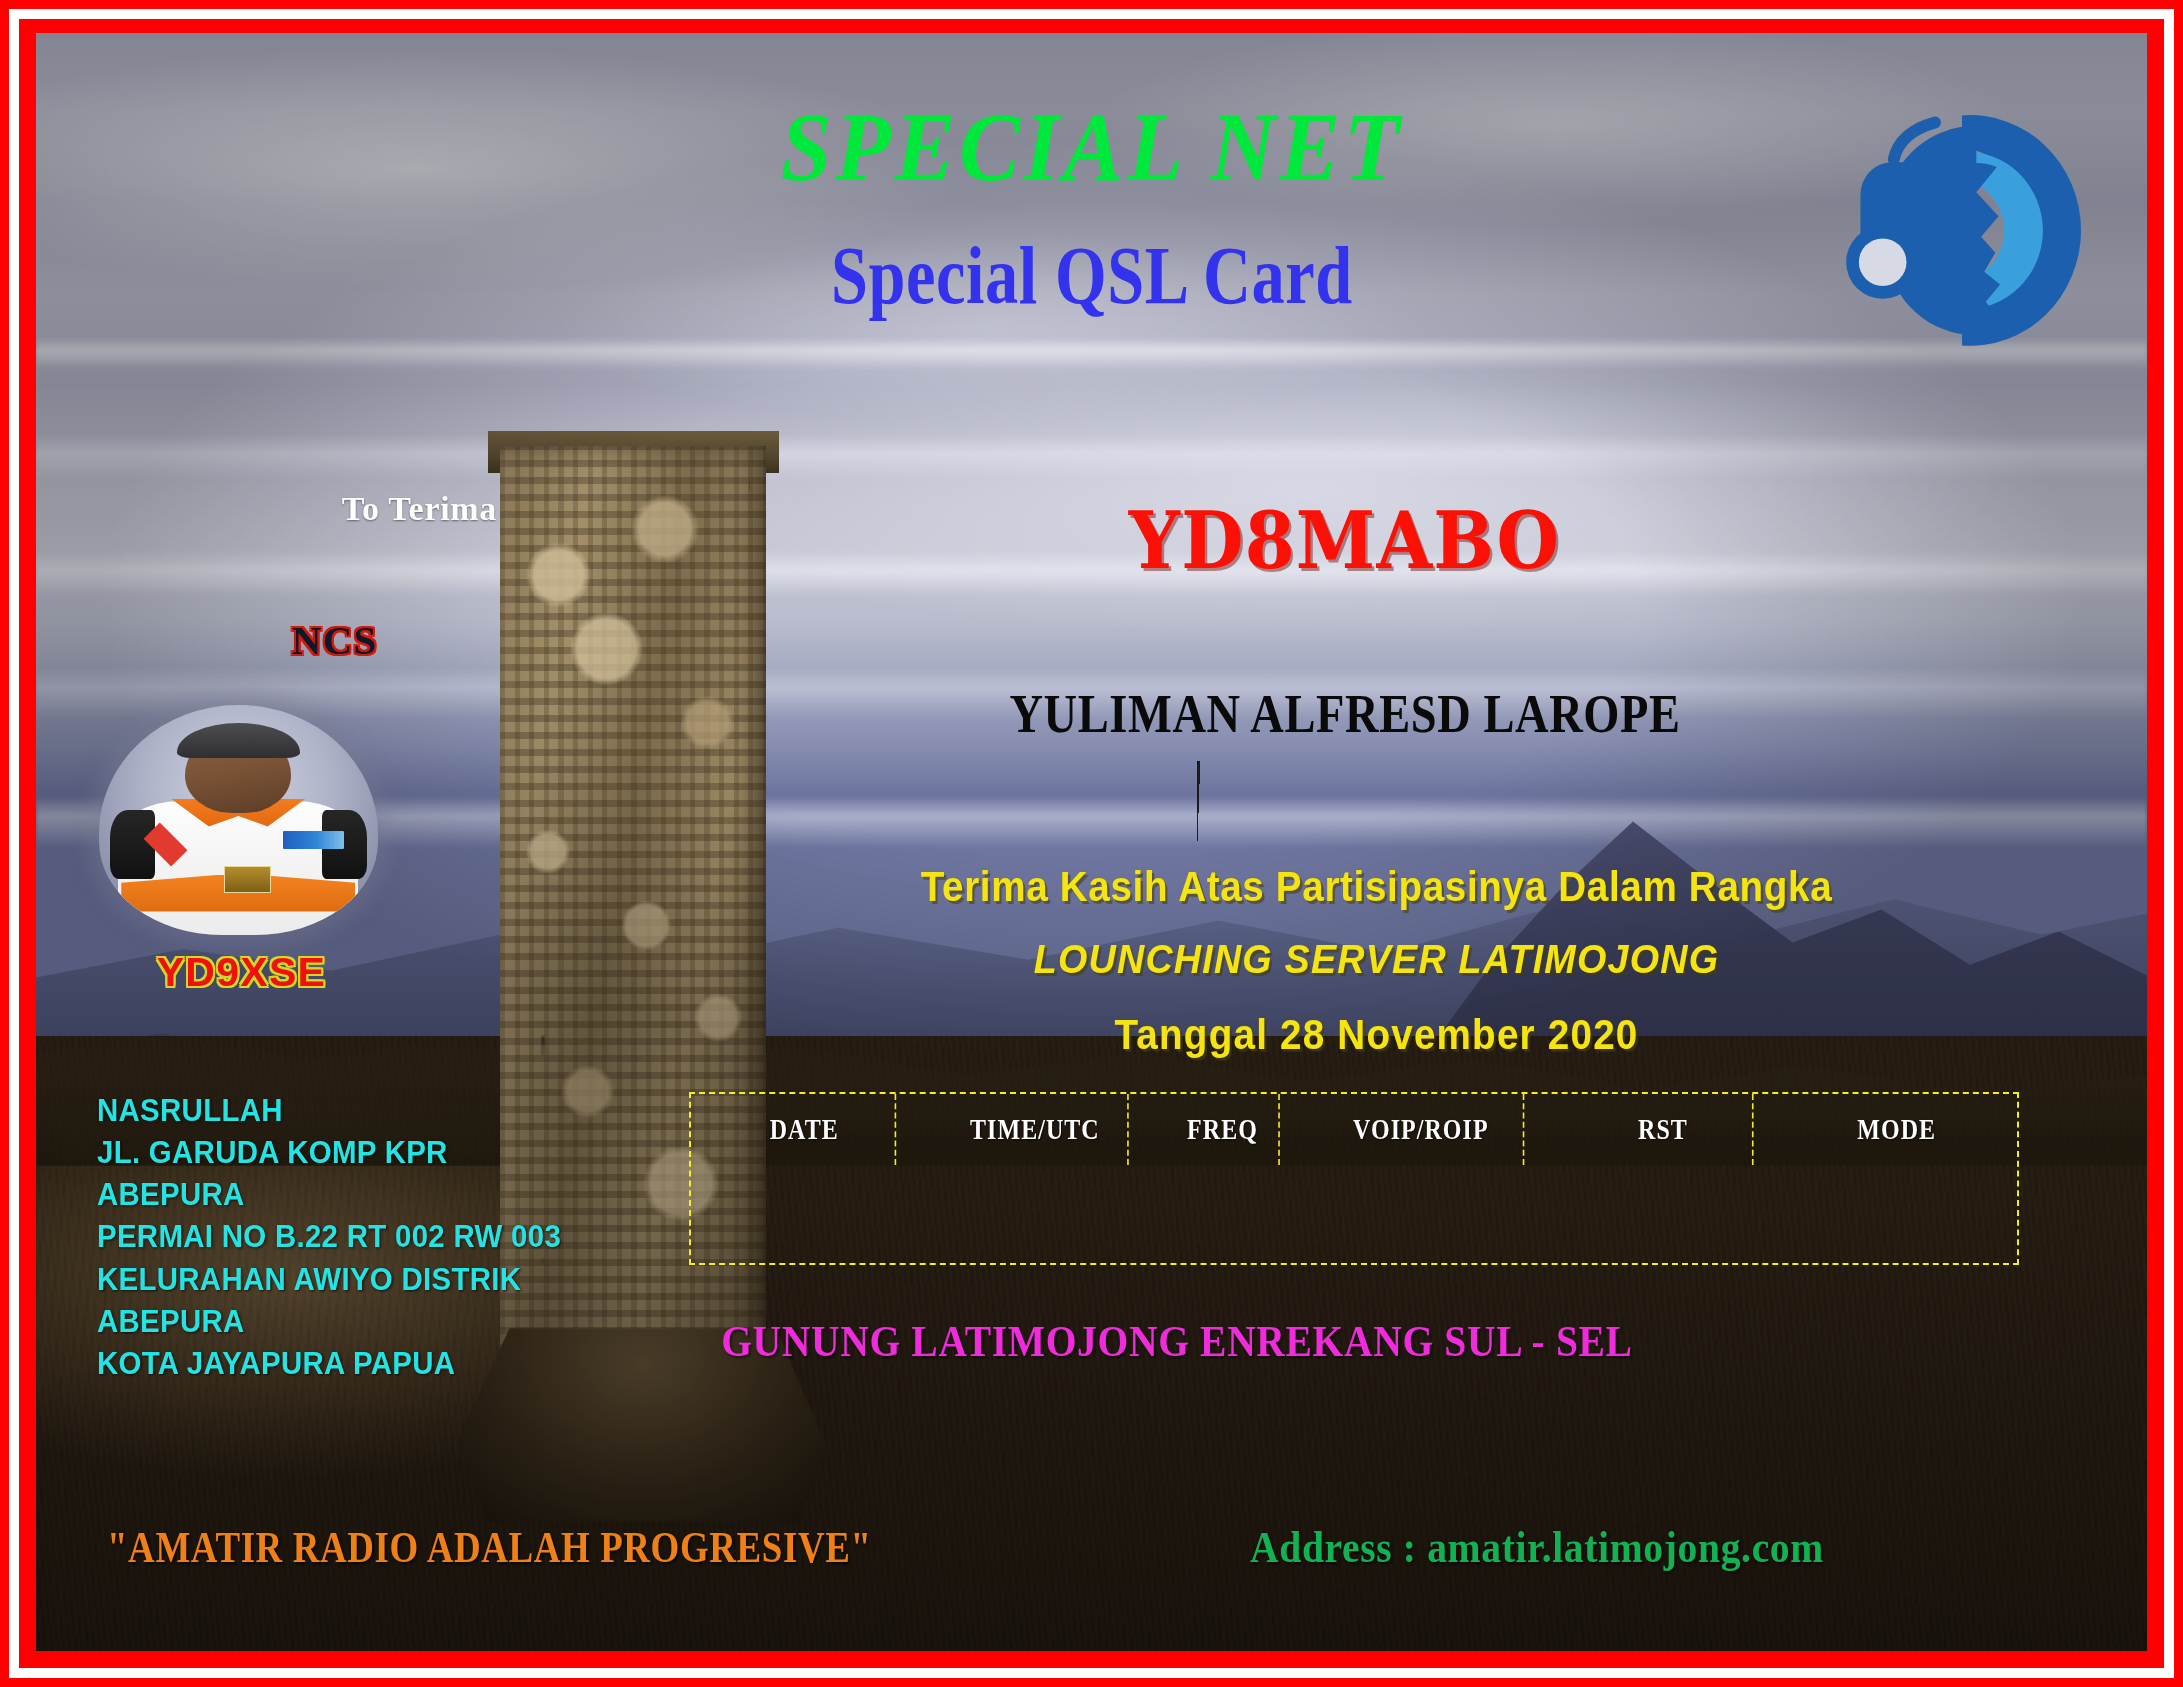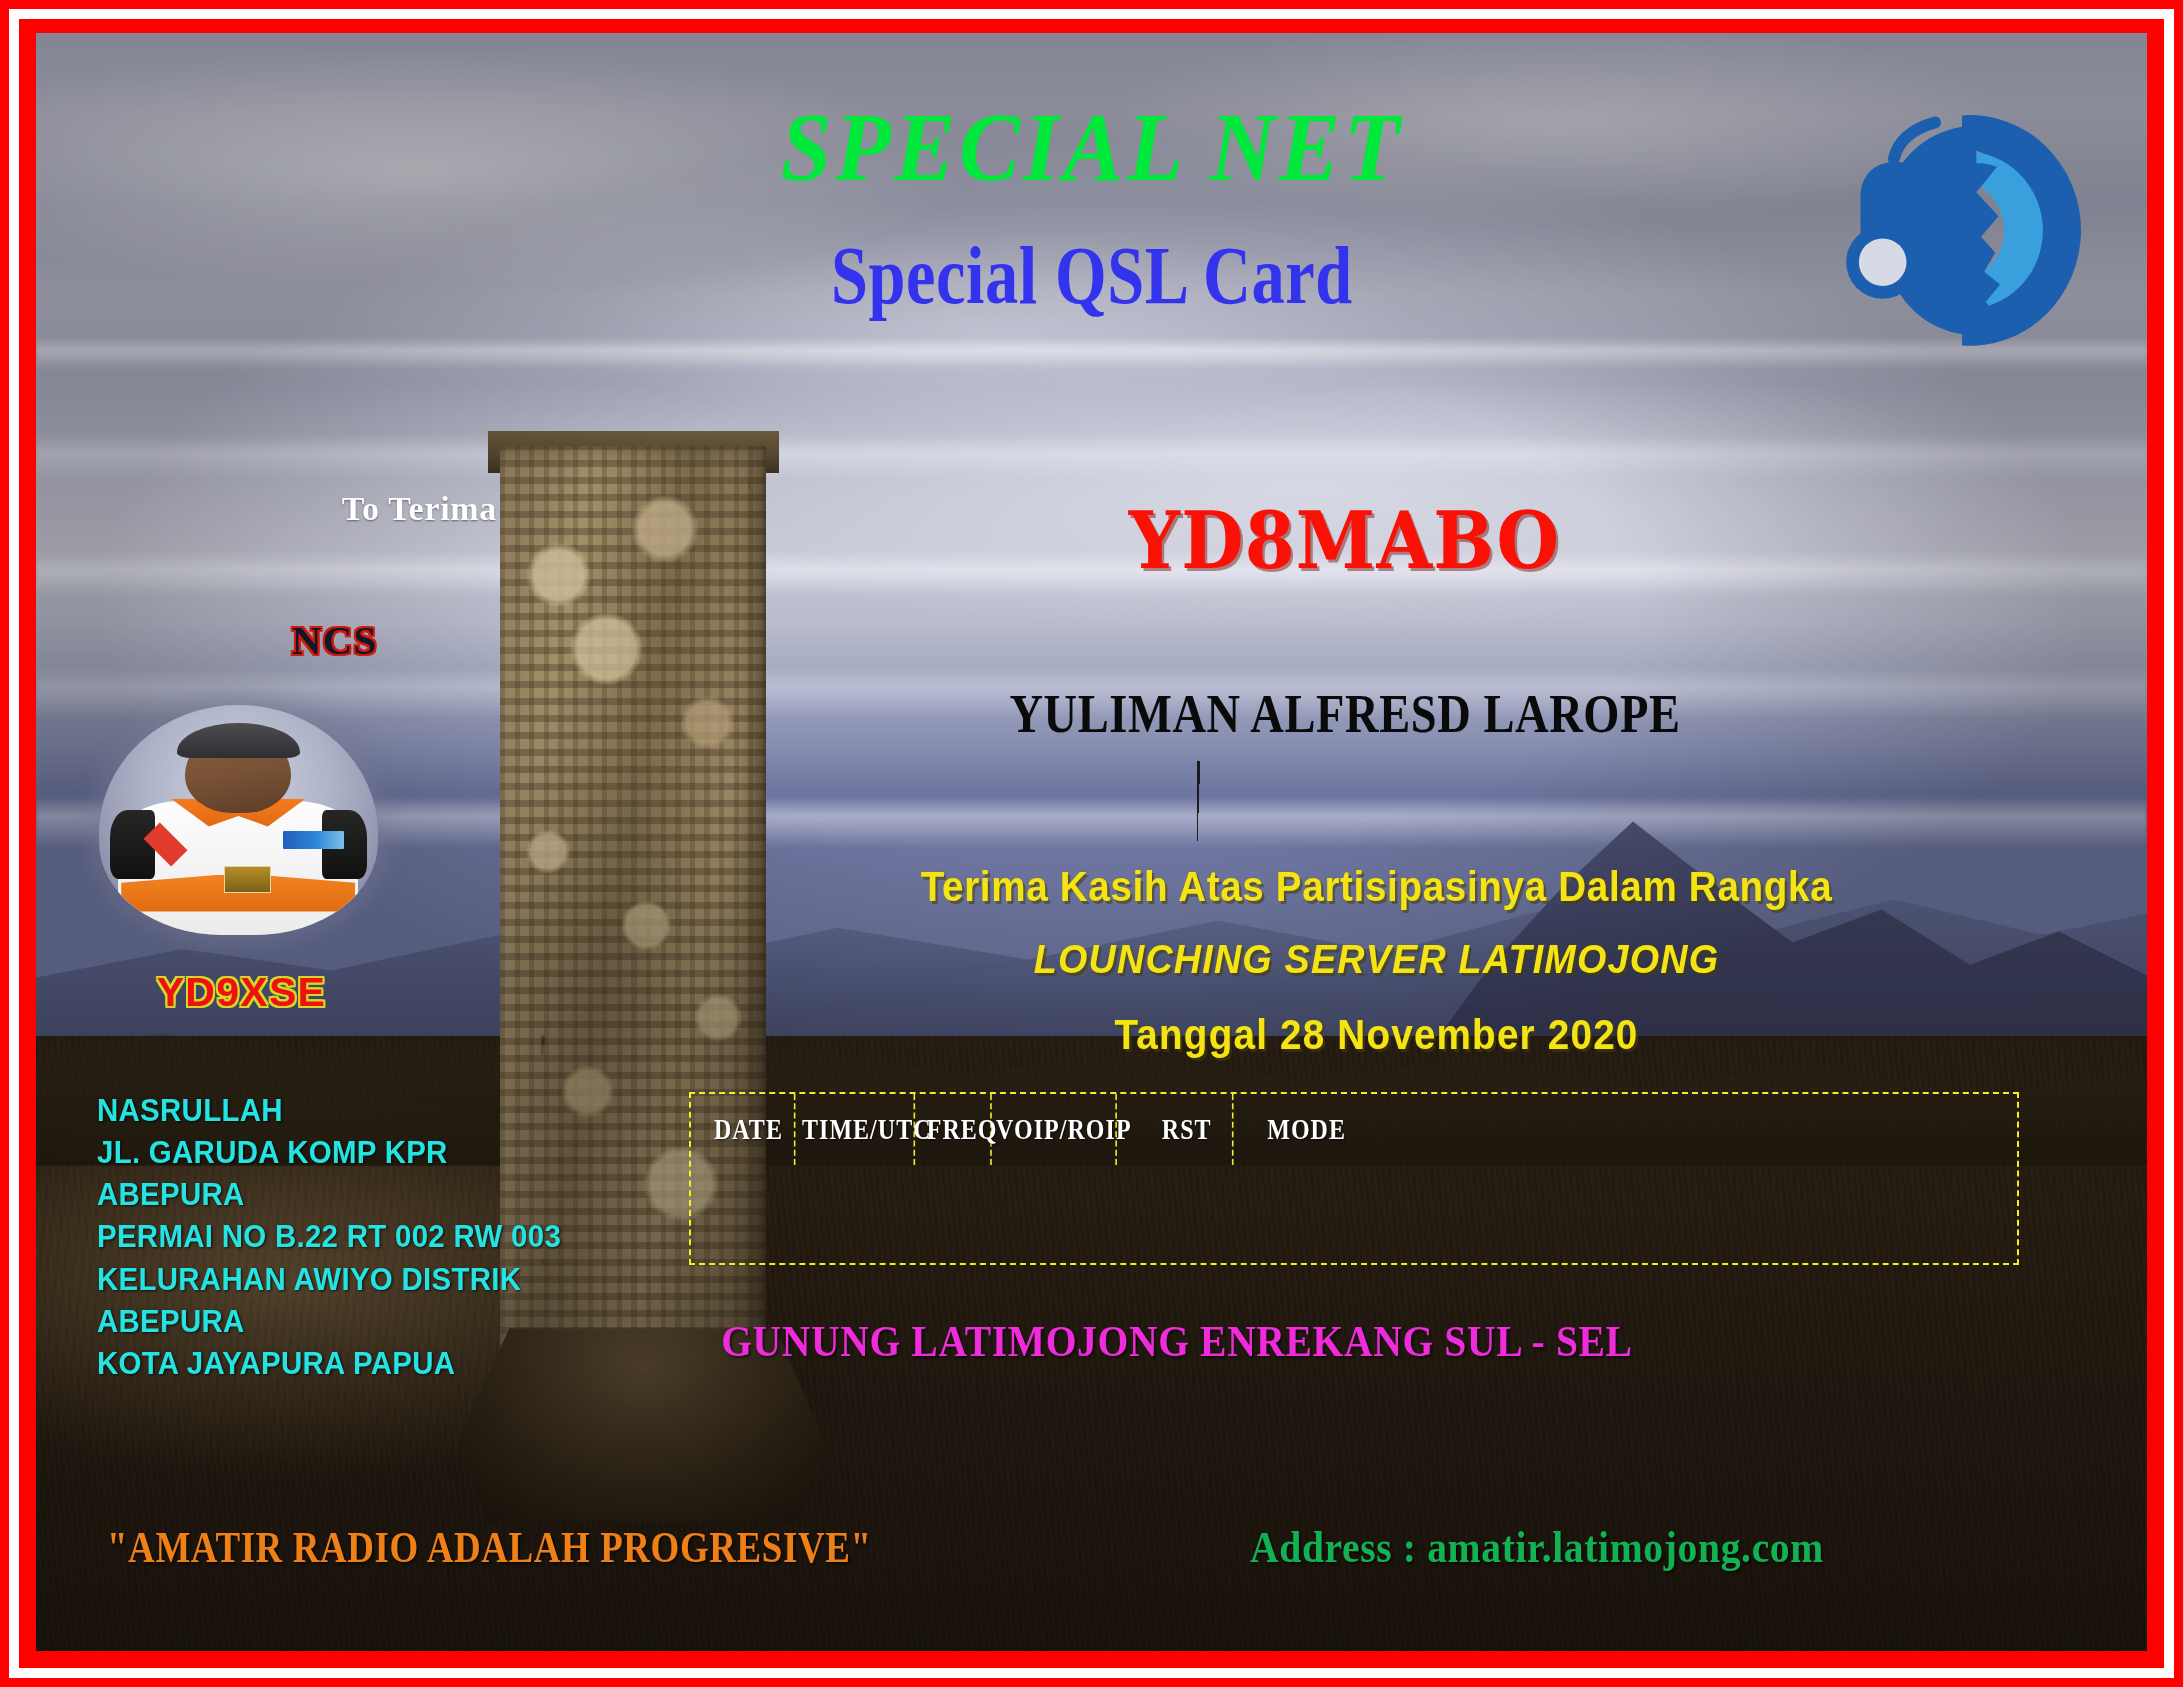--- a/index.html
+++ b/index.html
@@ -228,21 +228,20 @@
   .op-photo .ph-logo{position:absolute;right:12%;top:55%;width:22%;height:8%;
     background:linear-gradient(90deg,#1f5fbf 0%,#2f86d6 55%,#7fc1ea 100%);border-radius:1.3px;}
   .op-photo .ph-id{position:absolute;left:45%;top:70%;width:16%;height:11%;
     background:linear-gradient(180deg,#b58d2a 0%,#7d6018 100%);border:0.7px solid #e8d79a;}
   .yd9{
     position:absolute;left:3.0%;top:56.6%;width:13.5%;text-align:center;
     font-family:"Liberation Sans",sans-serif;font-weight:700;
     font-size:41px;color:#f01010;letter-spacing:1.3px;
     text-shadow:-2px -2px 0 #d3d824, 2px -2px 0 #d3d824, -2px 2px 0 #d3d824, 2px 2px 0 #d3d824,
                  0 -2px 0 #d3d824, 0 2px 0 #d3d824, -2px 0 0 #d3d824, 2px 0 0 #d3d824;
-    margin-top:20px;
   }
 
   
   .callsign{
     position:absolute;left:32%;right:8%;top:29.0%;text-align:center;
     font-family:"DejaVu Serif",serif;font-weight:700;
     font-size:78px;line-height:1;color:#fa1005;letter-spacing:1.3px;
     transform:scaleX(.92);
     text-shadow:2.6px 2.6px 0 rgba(110,12,6,.45);
   }
@@ -260,21 +259,21 @@
     color:#f5e414;transform:scaleX(.92);
     text-shadow:2.6px 2.6px 0 rgba(70,60,5,.55), 0 0 1.3px rgba(120,100,10,.6);
   }
   .ev1{top:51.3%;font-size:42px;letter-spacing:0.7px;}
   .ev2{top:55.8%;font-size:41px;font-style:italic;letter-spacing:1.3px;}
   .ev3{top:60.4%;font-size:42px;letter-spacing:1.3px;}
 
   
   .qtable{
     position:absolute;left:30.95%;top:65.4%;width:62.8%;height:10.5%;
-    border:2px dashed #f4ef22;display:flex;flex-direction:row;
+    border:2px dashed #f4ef22;display:flex;flex-direction:column;
   }
   .qrow{display:flex;flex:0 0 auto;}
   .qrow.head{height:42%;}
   .qrow.body{height:58%;border-top:2px dashed #f4ef22;}
   .qcell{
     display:flex;align-items:center;justify-content:center;text-align:center;
     border-right:2px dashed #f4ef22;box-sizing:border-box;
     font-family:"Liberation Serif",serif;font-weight:700;color:#ffffff;
     transform:scaleX(.80);
     text-shadow:1.3px 1.3px 2px rgba(0,0,0,.65);

